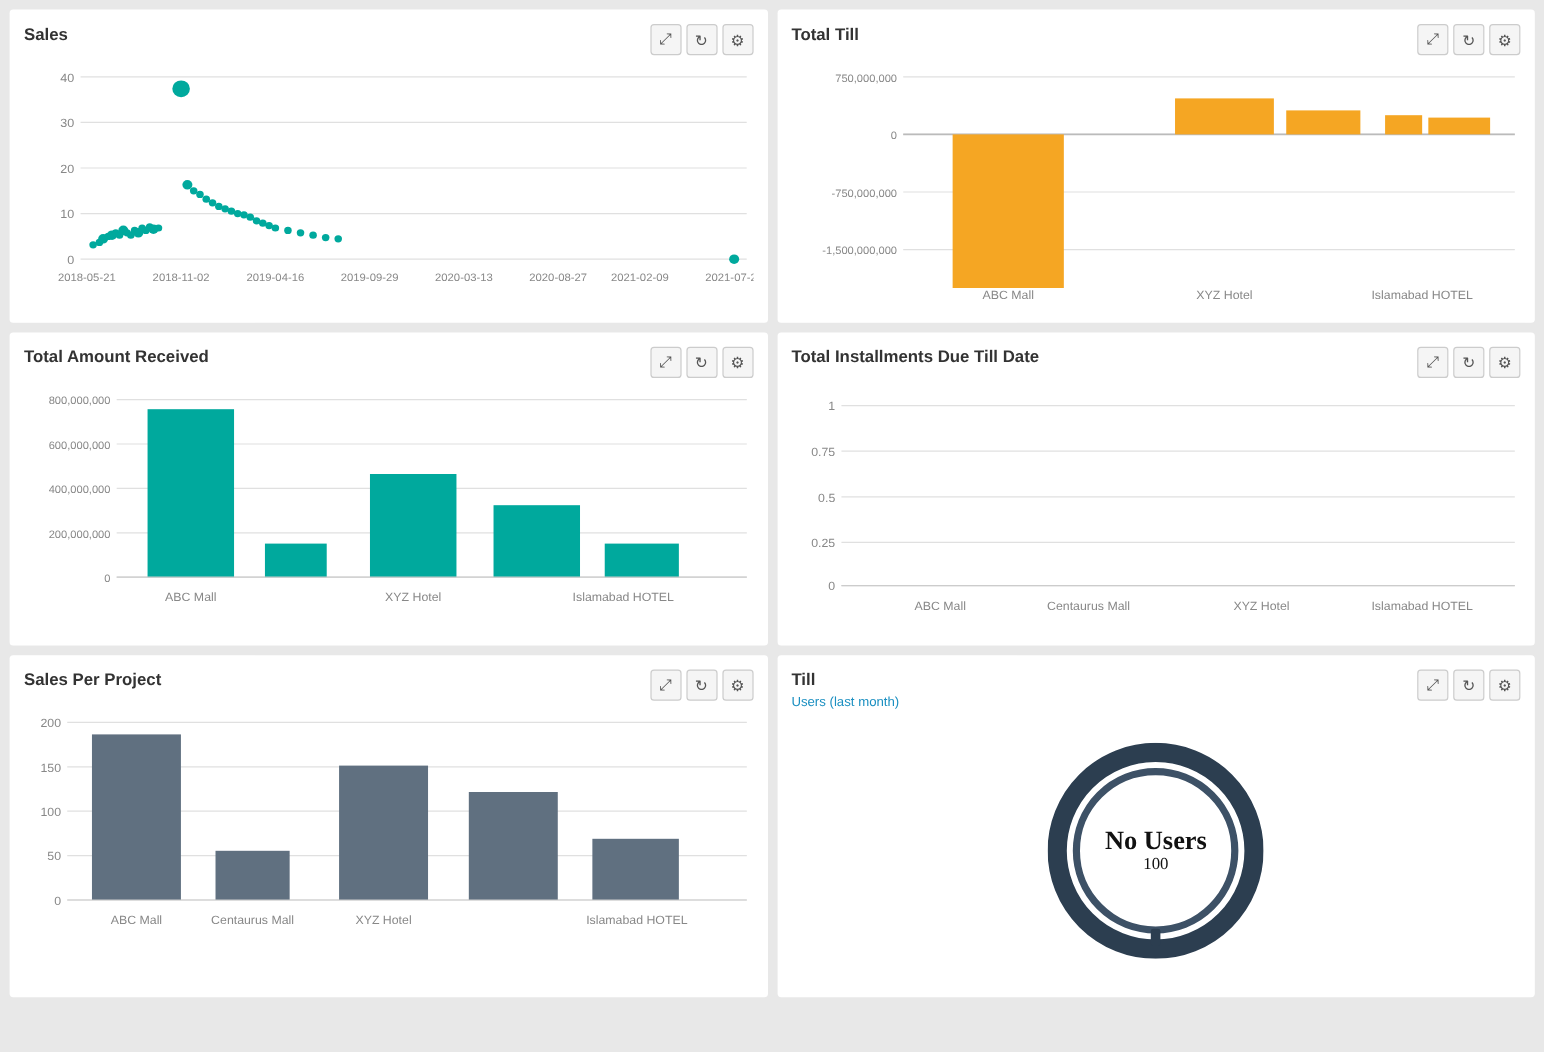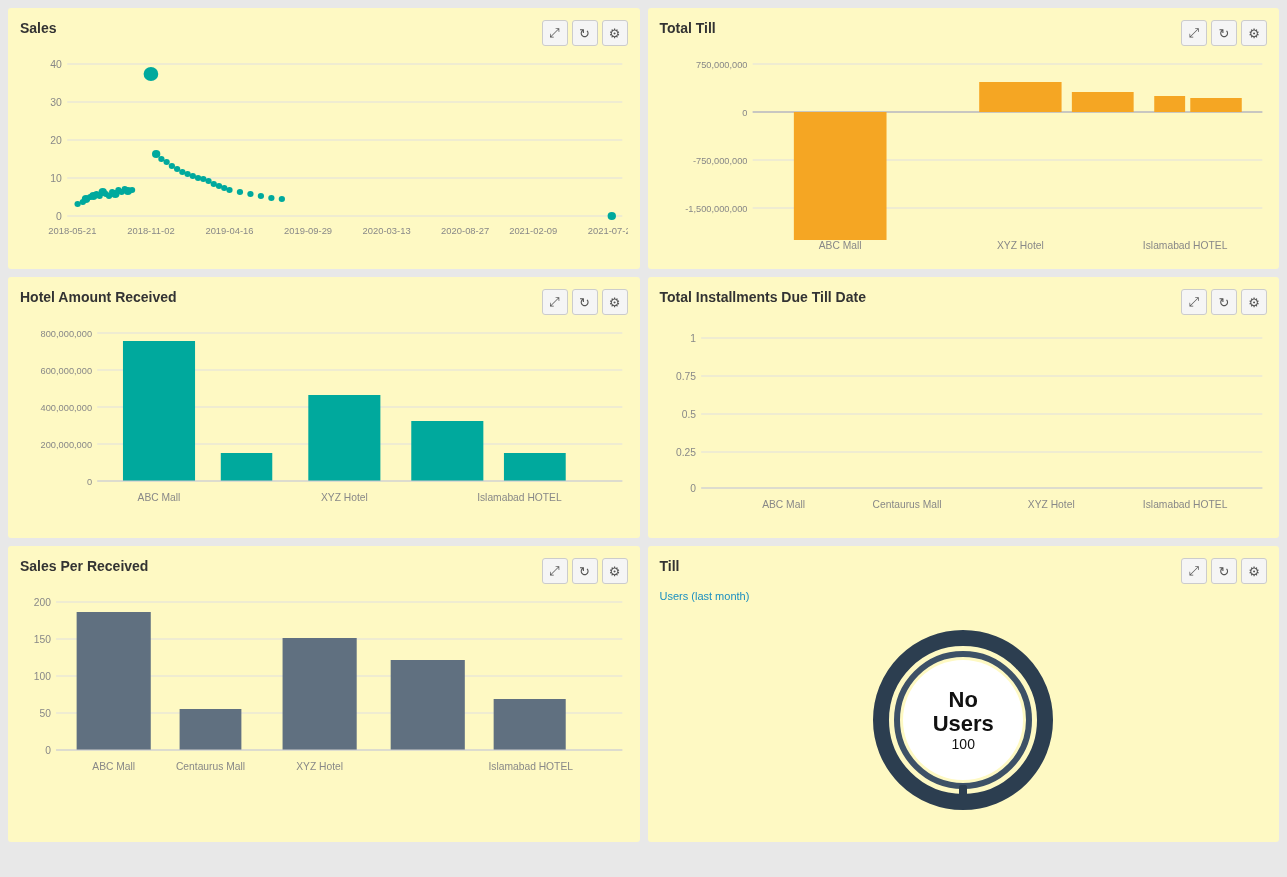--- a/index.html
+++ b/index.html
@@ -11,40 +11,40 @@
     }
     .dashboard {
       display: grid;
       grid-template-columns: 1fr 1fr;
       grid-template-rows: auto auto auto;
       gap: 8px;
       padding: 8px;
       width: 1287px;
     }
     .widget {
-      background: #fef9c3;
+      background: #ffffff;
       border-radius: 3px;
       padding: 12px;
       position: relative;
     }
     .widget-header {
       display: flex;
       justify-content: space-between;
       align-items: flex-start;
       margin-bottom: 8px;
     }
     .widget-title {
       font-size: 14px;
       font-weight: 600;
       color: #333;
     }
     .widget-subtitle {
       font-size: 11px;
       color: #1a8fc1;
-      margin-top: 16px;
+      margin-top: 5px;
     }
     .widget-actions {
       display: flex;
       gap: 4px;
     }
     .widget-btn {
       width: 26px;
       height: 26px;
       border: 1px solid #ccc;
       background: #f5f5f5;
@@ -60,20 +60,21 @@
       position: relative;
       width: 100%;
     }
 
     
     .donut-container {
       display: flex;
       justify-content: center;
       align-items: flex-end;
       padding: 20px 0;
+      font-family: Liberation Serif, serif;
     }
     .donut-wrapper {
       position: relative;
       width: 180px;
       height: 180px;
     }
     .donut-svg {
       width: 180px;
       height: 180px;
     }
@@ -216,21 +217,21 @@
 
         <text x="175" y="195" text-anchor="middle" font-size="10" fill="#888">ABC Mall</text>
         <text x="350" y="195" text-anchor="middle" font-size="10" fill="#888">XYZ Hotel</text>
         <text x="510" y="195" text-anchor="middle" font-size="10" fill="#888">Islamabad HOTEL</text>
       </svg>
     </div>
   </div>
 
   <div class="widget">
     <div class="widget-header">
-      <div class="widget-title">Hotel Amount Received</div>
+      <div class="widget-title">Total Amount Received</div>
       <div class="widget-actions">
         <button class="widget-btn">⤢</button>
         <button class="widget-btn">↻</button>
         <button class="widget-btn">⚙</button>
       </div>
     </div>
     <div class="chart-area">
       <svg width="100%" height="200" viewBox="0 0 590 200" preserveAspectRatio="none">
 
         <line x1="75" y1="10" x2="585" y2="10" stroke="#e0e0e0" stroke-width="1"></line>
@@ -293,21 +294,21 @@
         <text x="120" y="185" text-anchor="middle" font-size="10" fill="#888">ABC Mall</text>
         <text x="240" y="185" text-anchor="middle" font-size="10" fill="#888">Centaurus Mall</text>
         <text x="380" y="185" text-anchor="middle" font-size="10" fill="#888">XYZ Hotel</text>
         <text x="510" y="185" text-anchor="middle" font-size="10" fill="#888">Islamabad HOTEL</text>
       </svg>
     </div>
   </div>
 
   <div class="widget">
     <div class="widget-header">
-      <div class="widget-title">Sales Per Received</div>
+      <div class="widget-title">Sales Per Project</div>
       <div class="widget-actions">
         <button class="widget-btn">⤢</button>
         <button class="widget-btn">↻</button>
         <button class="widget-btn">⚙</button>
       </div>
     </div>
     <div class="chart-area">
       <svg width="100%" height="200" viewBox="0 0 590 200" preserveAspectRatio="none">
 
         <line x1="35" y1="10" x2="585" y2="10" stroke="#e0e0e0" stroke-width="1"></line>

